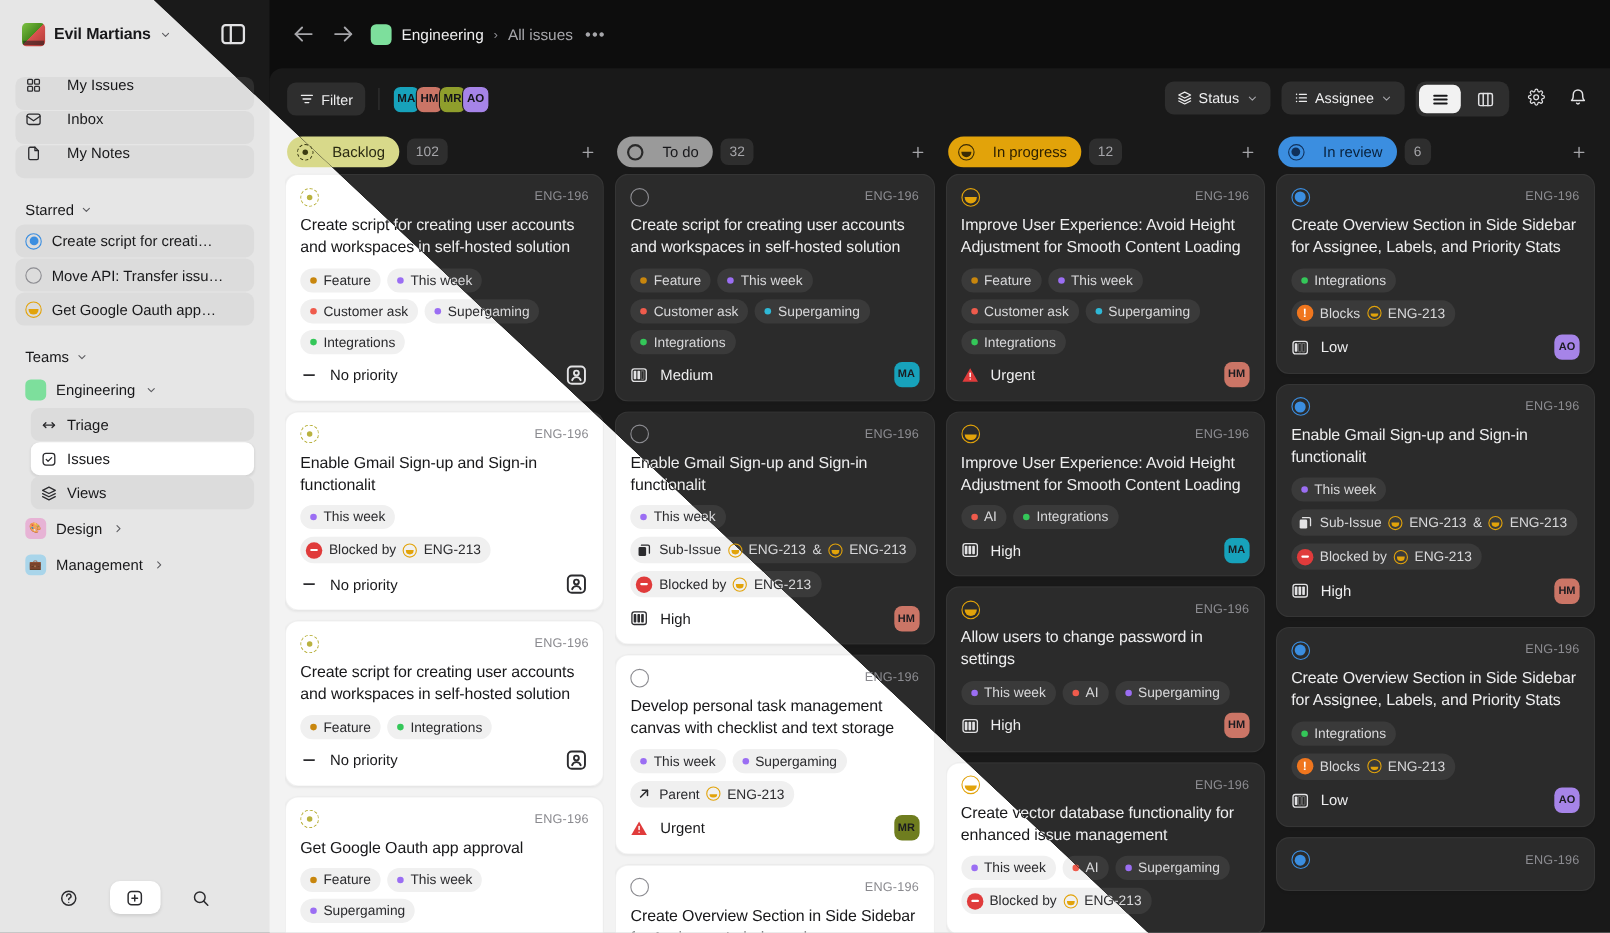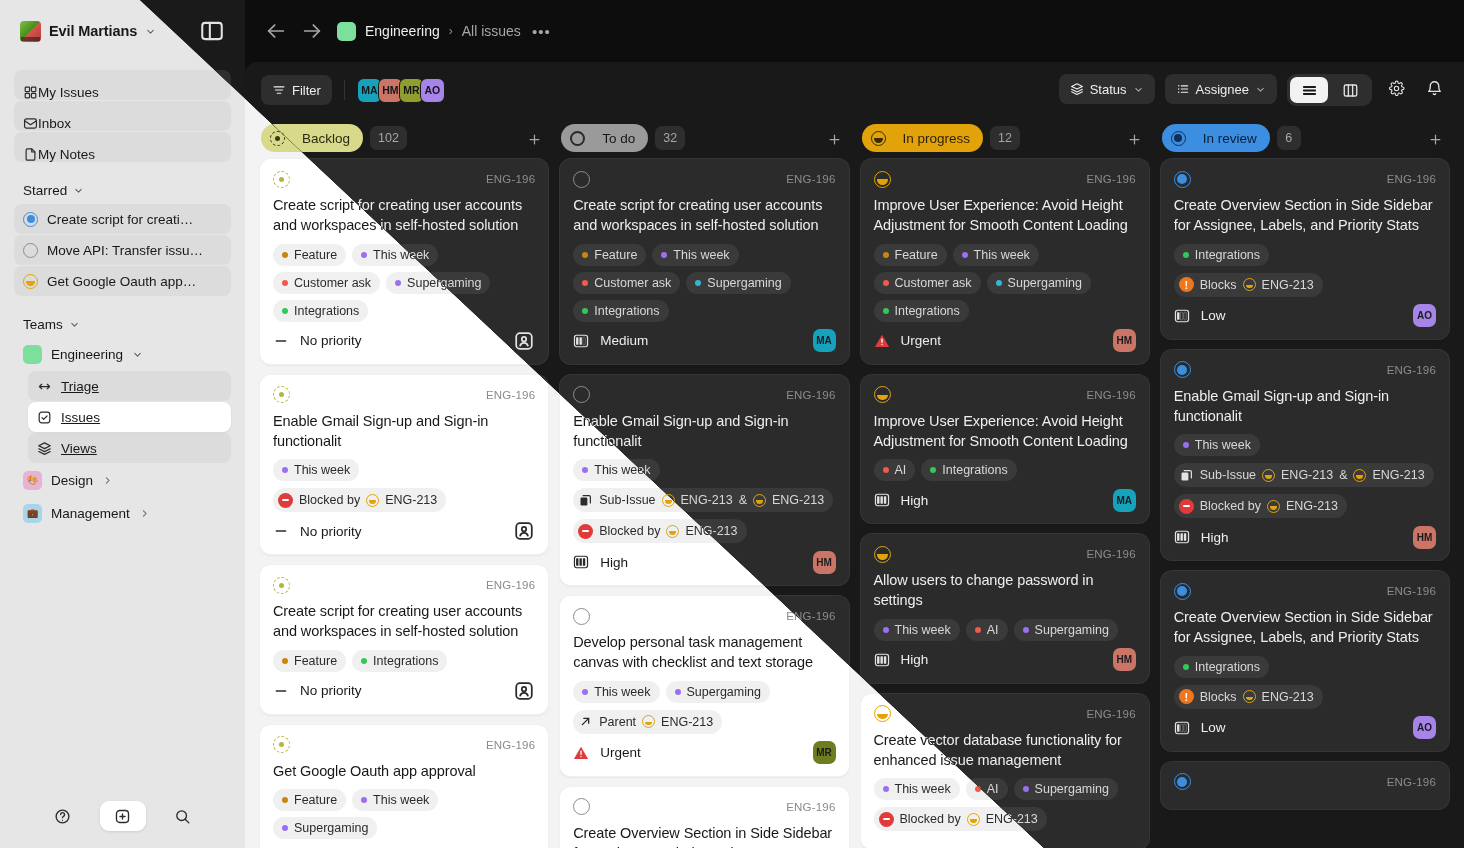--- a/index.html
+++ b/index.html
@@ -52,42 +52,42 @@
     position:relative; overflow:hidden;
   }
   .ws-logo::after{content:"";position:absolute;left:1px;bottom:1px;right:1px;height:4px;background:#1a1a1a;opacity:.55;}
   .ws-name { font-size:14.5px; font-weight:600; color:var(--txt); letter-spacing:-0.1px;}
   .chev { width:11px; height:11px; flex:0 0 11px; color:var(--txt2); }
   .chev svg, .ico svg { display:block; }
   .panel-btn { margin-left:auto; width:26px;height:26px;display:flex;align-items:center;justify-content:center;border-radius:6px;color:var(--icon);}
 
   .nav { margin-top:18px; display:flex; flex-direction:column; gap:1px; }
   .nav-item {
-    display:flex; align-items:flex-end; gap:0; height:30px;
+    display:flex; align-items:flex-start; gap:23px; height:30px;
     padding:0 9px; border-radius:8px; font-size:13.5px; color:var(--txt);
     background:var(--hover); font-weight:450;
   }
   .nav-item .ico { width:15px;height:15px;flex:0 0 15px;display:flex;align-items:center;justify-content:center;color:var(--icon); }
 
   .sec-head {
     display:flex; align-items:center; gap:6px; font-size:13.5px;
     color:var(--txt); font-weight:450; padding:0 9px; height:28px; margin-top:14px;
   }
   .starred-list, .team-list { display:flex; flex-direction:column; gap:1px; }
   .star-item {
     display:flex;align-items:center;gap:9px;height:30px;padding:0 9px;
     border-radius:8px;background:var(--hover);font-size:13.5px;color:var(--txt);
     white-space:nowrap;overflow:hidden;
   }
   .star-item .lbl{overflow:hidden;text-overflow:ellipsis;white-space:nowrap;}
 
   .team-row{display:flex;align-items:center;gap:9px;height:32px;padding:0 9px;font-size:13.5px;color:var(--txt);font-weight:450;border-radius:8px;}
   .team-badge{width:19px;height:19px;flex:0 0 19px;border-radius:5px;display:flex;align-items:center;justify-content:center;font-size:9px;font-weight:700;color:#14301a;}
   .sub-list{display:flex;flex-direction:column;gap:1px;padding-left:14px;}
-  .sub-item{display:flex;align-items:center;gap:9px;height:30px;padding:0 9px;border-radius:8px;font-size:13.5px;color:var(--txt);background:var(--hover);text-decoration:underline;}
+  .sub-item{display:flex;align-items:center;gap:9px;height:30px;padding:0 9px;border-radius:8px;font-size:13.5px;color:var(--txt);background:var(--hover);}
   .sub-item.sel{background:var(--active);box-shadow:0 1px 2px rgba(0,0,0,.08);font-weight:500;}
   .sub-item .ico{width:15px;height:15px;flex:0 0 15px;display:flex;align-items:center;justify-content:center;color:var(--icon);}
 
   .side-foot{margin-top:auto;height:64px;display:flex;align-items:center;justify-content:center;gap:22px;}
   .foot-btn{width:30px;height:30px;display:flex;align-items:center;justify-content:center;border-radius:9px;color:var(--icon);}
   .foot-btn.sel{background:var(--active);width:46px;box-shadow:0 1px 3px rgba(0,0,0,.10);}
 
   
   .main{flex:1;min-width:0;display:flex;flex-direction:column;background:var(--app-bg);}
   .topbar{height:62px;display:flex;align-items:center;gap:14px;padding:0 20px;color:var(--txt);}

